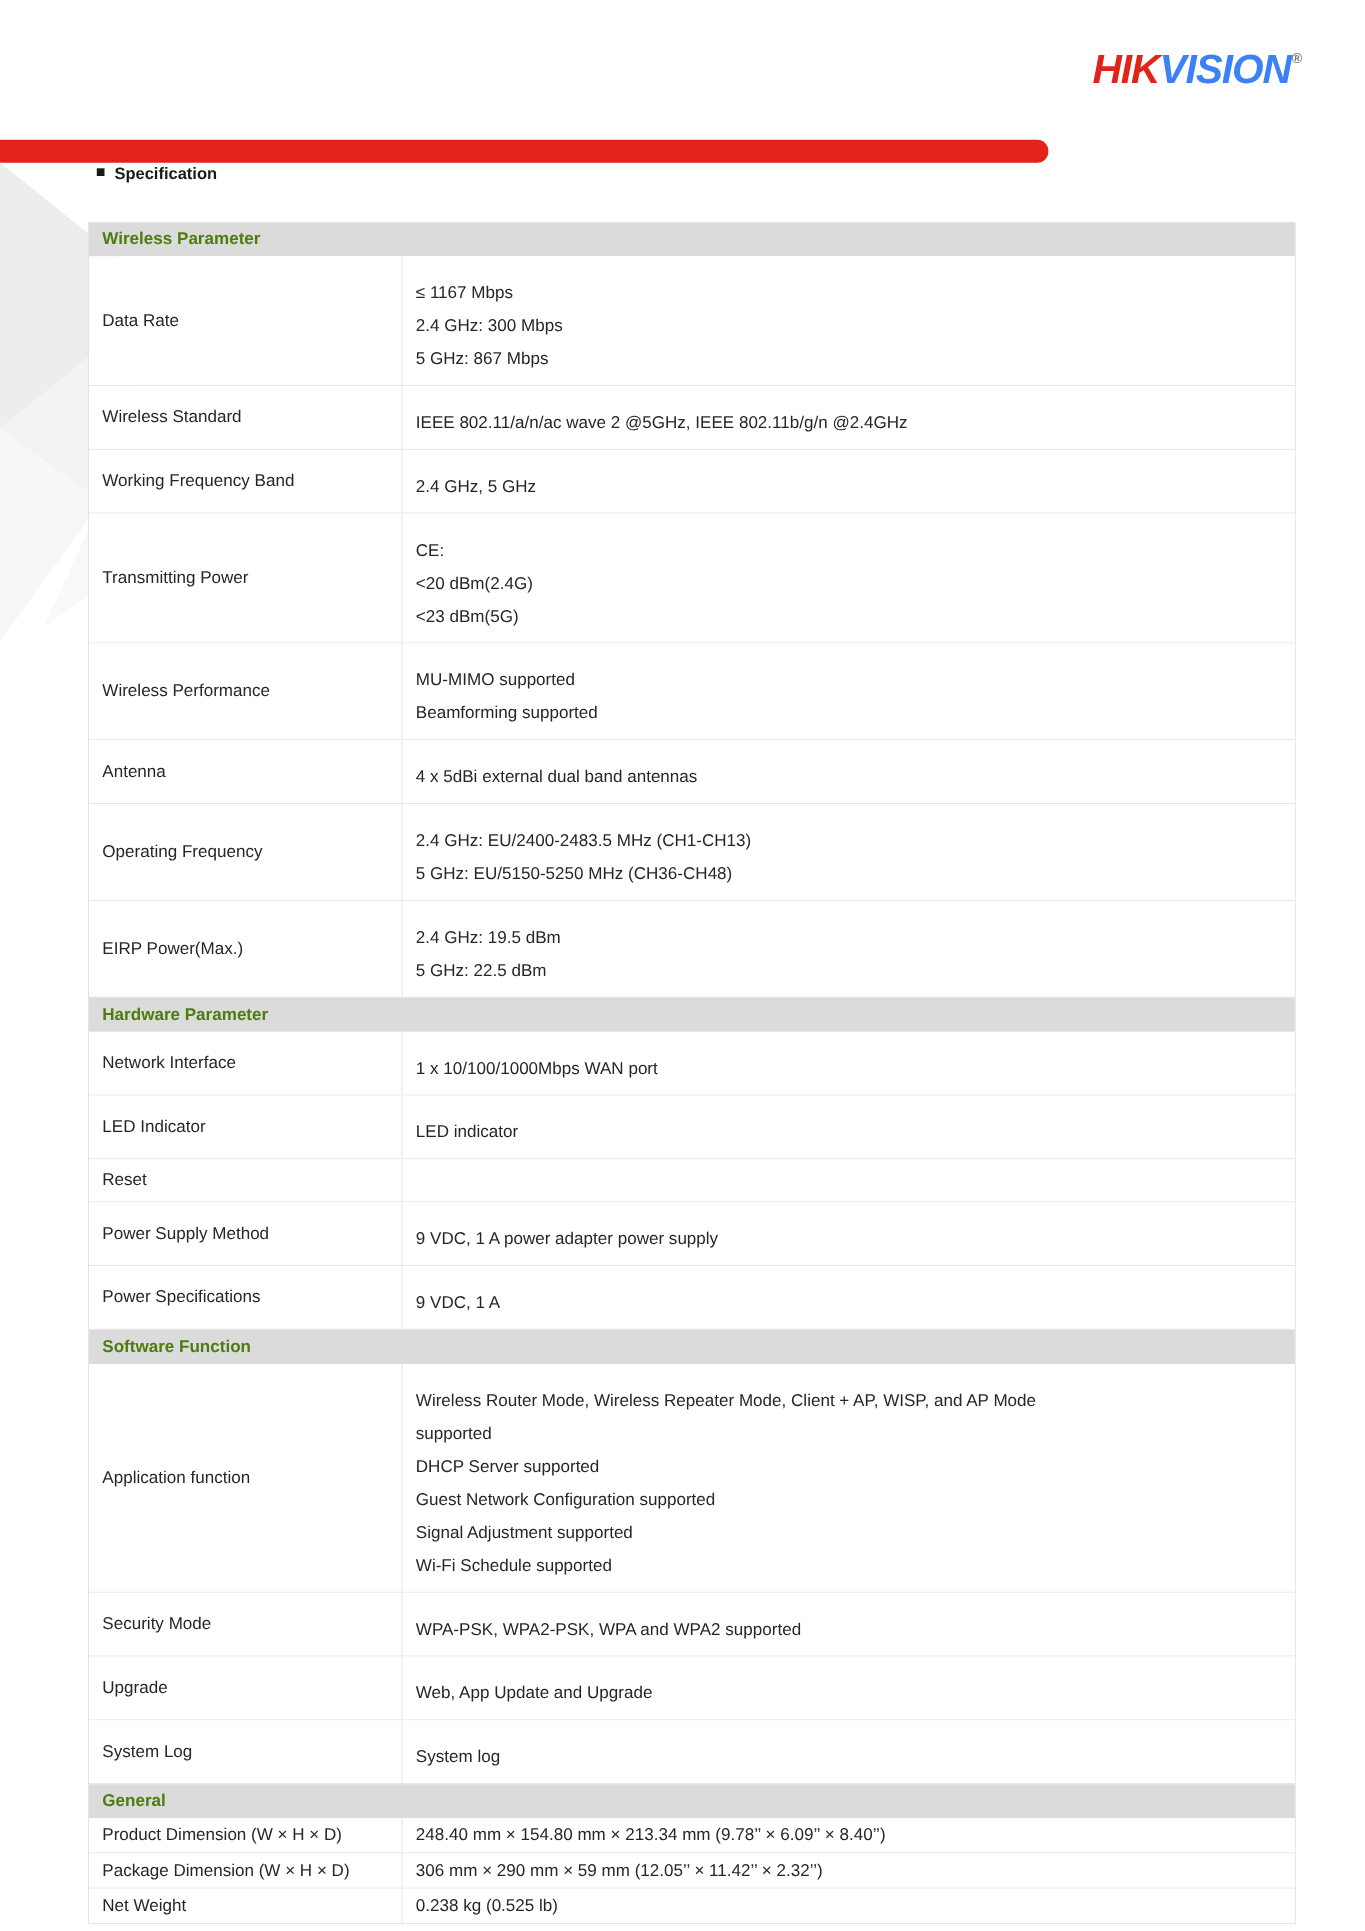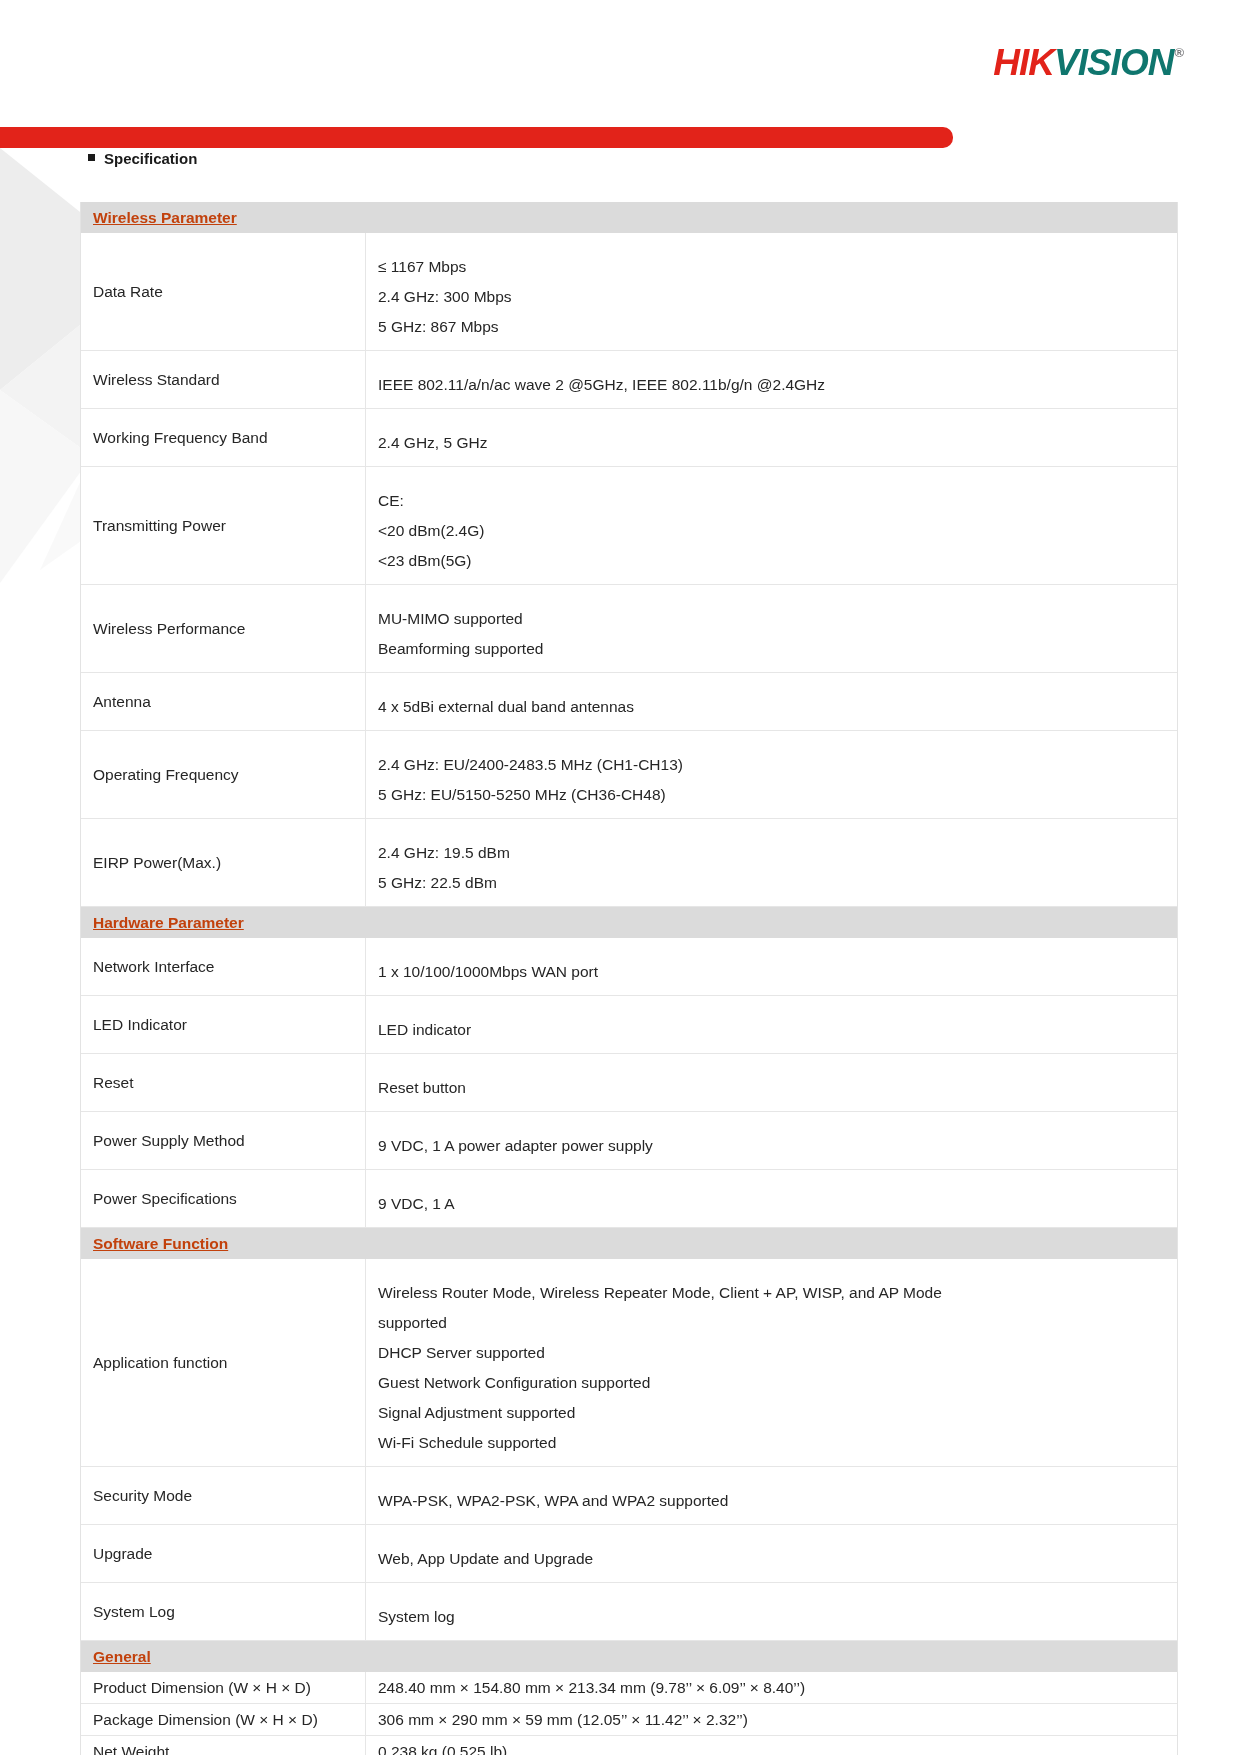--- a/index.html
+++ b/index.html
@@ -3,39 +3,39 @@
 <meta charset="utf-8">
 <style>
   html,body{margin:0;padding:0;background:#ffffff;}
   body{font-family:"Liberation Sans", sans-serif; color:#262626;}
   .page{position:relative;width:1241px;height:1755px;background:#ffffff;overflow:hidden;}
 
   
   .logo{position:absolute;top:42px;right:58px;font-style:italic;font-weight:bold;
         font-size:37px;letter-spacing:-1px;white-space:nowrap;}
   .logo .hik{color:#e2231a;}
-  .logo .vision{color:#0f766e;}
+  .logo .vision{color:#3b82f6;}
   .logo .reg{font-size:13px;color:#77787b;vertical-align:18px;font-style:normal;margin-left:1px;}
 
   
   .redbar{position:absolute;top:127px;left:0;width:953px;height:21px;background:#e2231a;
           border-radius:0 10px 10px 0;}
 
   
   .watermark{position:absolute;top:138px;left:0;pointer-events:none;}
 
   
   .heading{position:absolute;top:150px;left:88px;font-size:15px;font-weight:bold;color:#1a1a1a;}
   .bullet{display:inline-block;width:7px;height:7px;background:#1a1a1a;margin-right:9px;vertical-align:3px;}
 
   
   .spec-table{position:absolute;top:202px;left:80px;width:1098px;font-size:15.5px;
               border:1px solid #e3e3e3;border-top:none;box-sizing:border-box;}
-  .section-header{background:#dbdbdb;font-weight:bold;color:#c2410c;
-                  padding:6px 12px;line-height:19px;text-decoration:underline;}
+  .section-header{background:#dbdbdb;font-weight:bold;color:#4d7c0f;
+                  padding:6px 12px;line-height:19px;}
   .row{display:flex;border-bottom:1px solid #e6e6e6;background:#fff;}
   .row:last-child{border-bottom:none;}
   .cell-label{width:285px;min-width:285px;box-sizing:border-box;border-right:1px solid #e6e6e6;
               padding:8px 10px 8px 12px;display:flex;align-items:center;line-height:22px;}
   .cell-value{flex:1;padding:19px 10px 8px 12px;display:flex;flex-direction:column;justify-content:center;}
   .value-line{line-height:30px;}
   .compact .cell-label{padding:3px 10px 3px 12px;line-height:20px;}
   .compact .cell-value{padding:3px 10px 3px 12px;justify-content:flex-end;}
   .compact .value-line{line-height:25px;}
 </style>
@@ -127,23 +127,20 @@
         </div>
       </div>
       <div class="row">
         <div class="cell-label">LED Indicator</div>
         <div class="cell-value">
           <div class="value-line">LED indicator</div>
         </div>
       </div>
       <div class="row">
         <div class="cell-label">Reset</div>
-        <div class="cell-value">
-          <div class="value-line">Reset button</div>
-        </div>
       </div>
       <div class="row">
         <div class="cell-label">Power Supply Method</div>
         <div class="cell-value">
           <div class="value-line">9 VDC, 1 A power adapter power supply</div>
         </div>
       </div>
       <div class="row">
         <div class="cell-label">Power Specifications</div>
         <div class="cell-value">

